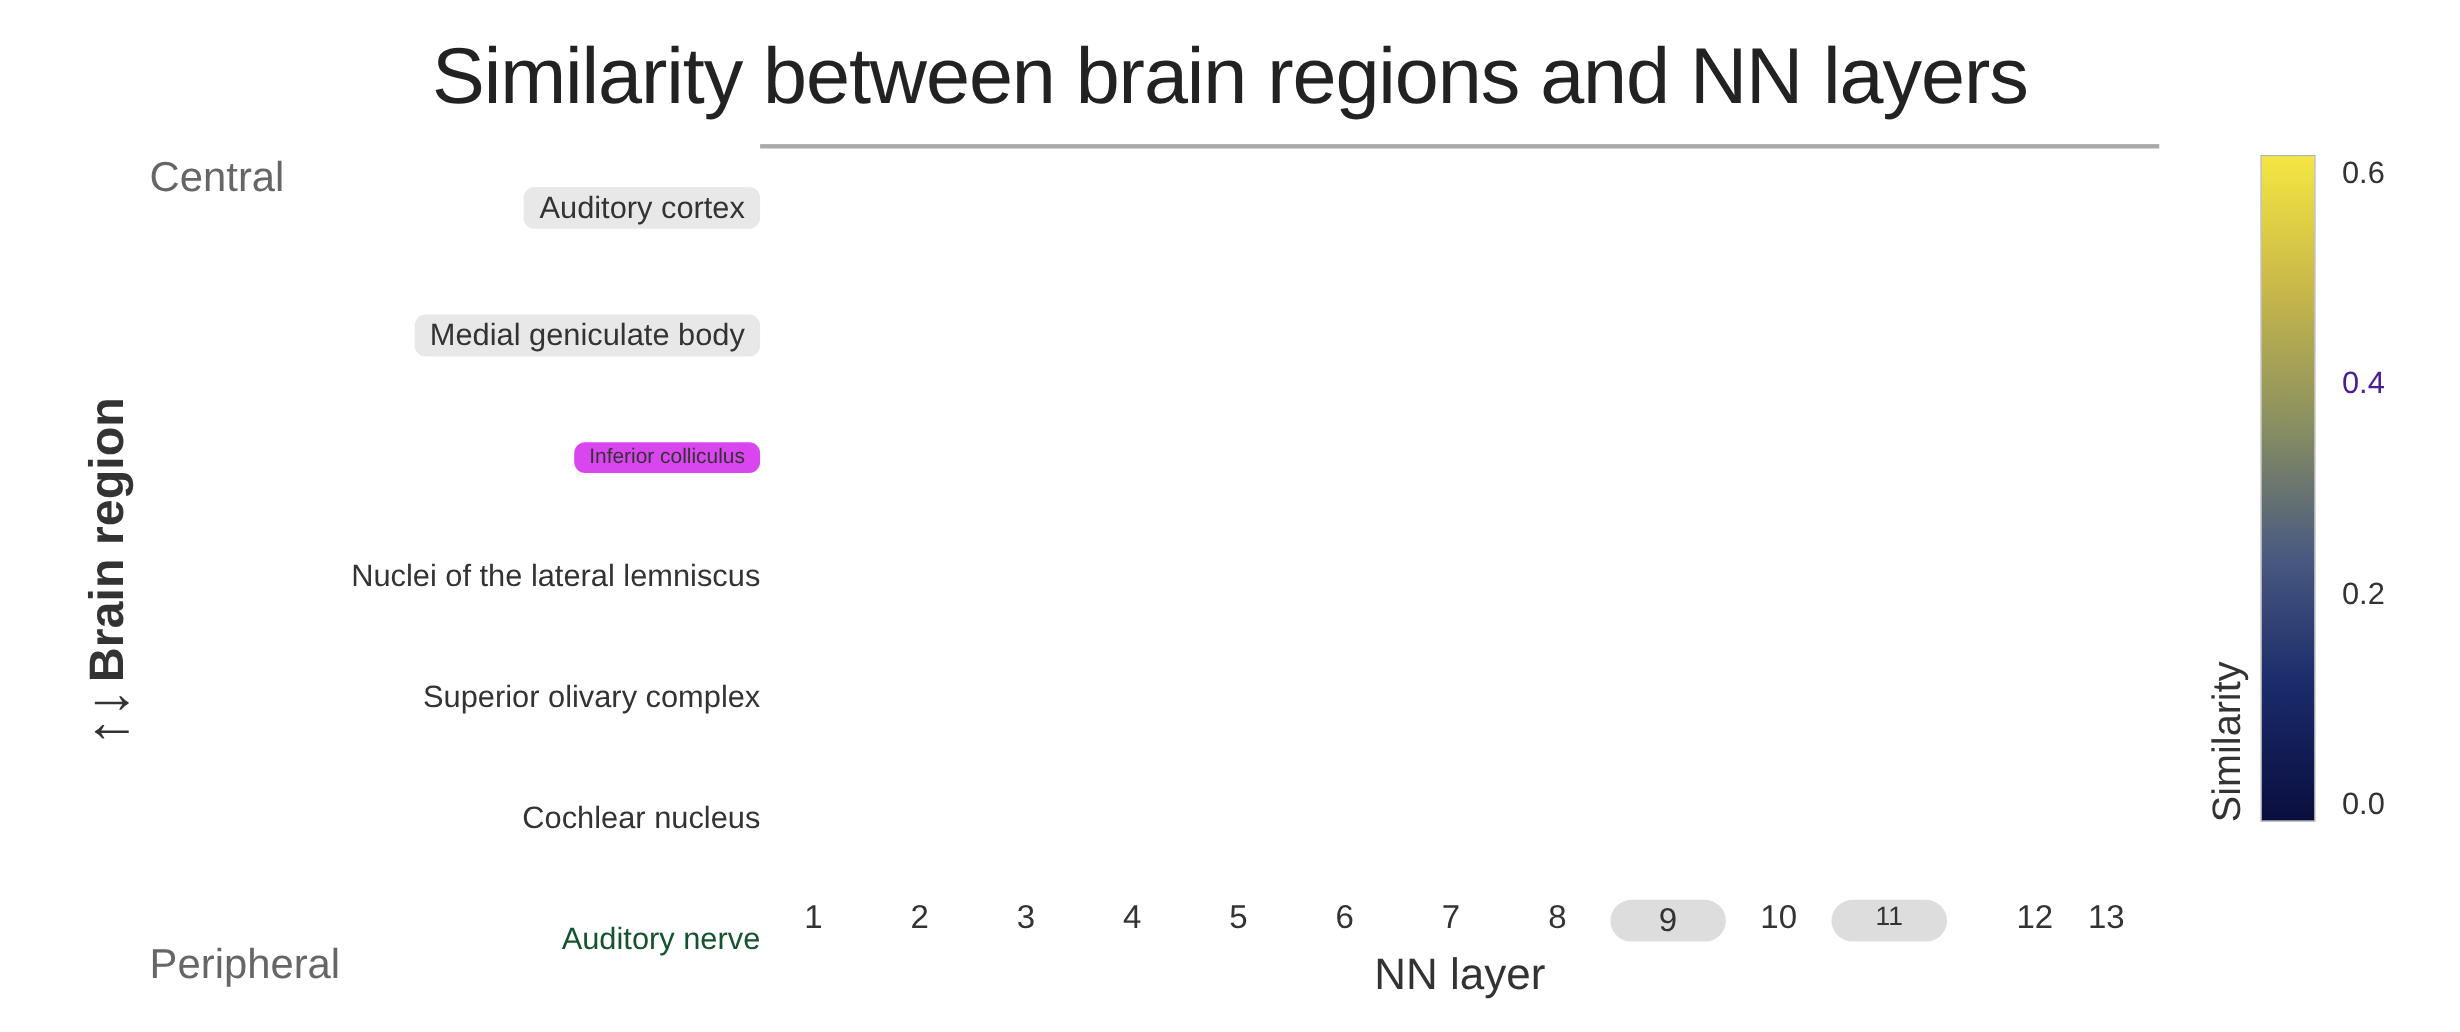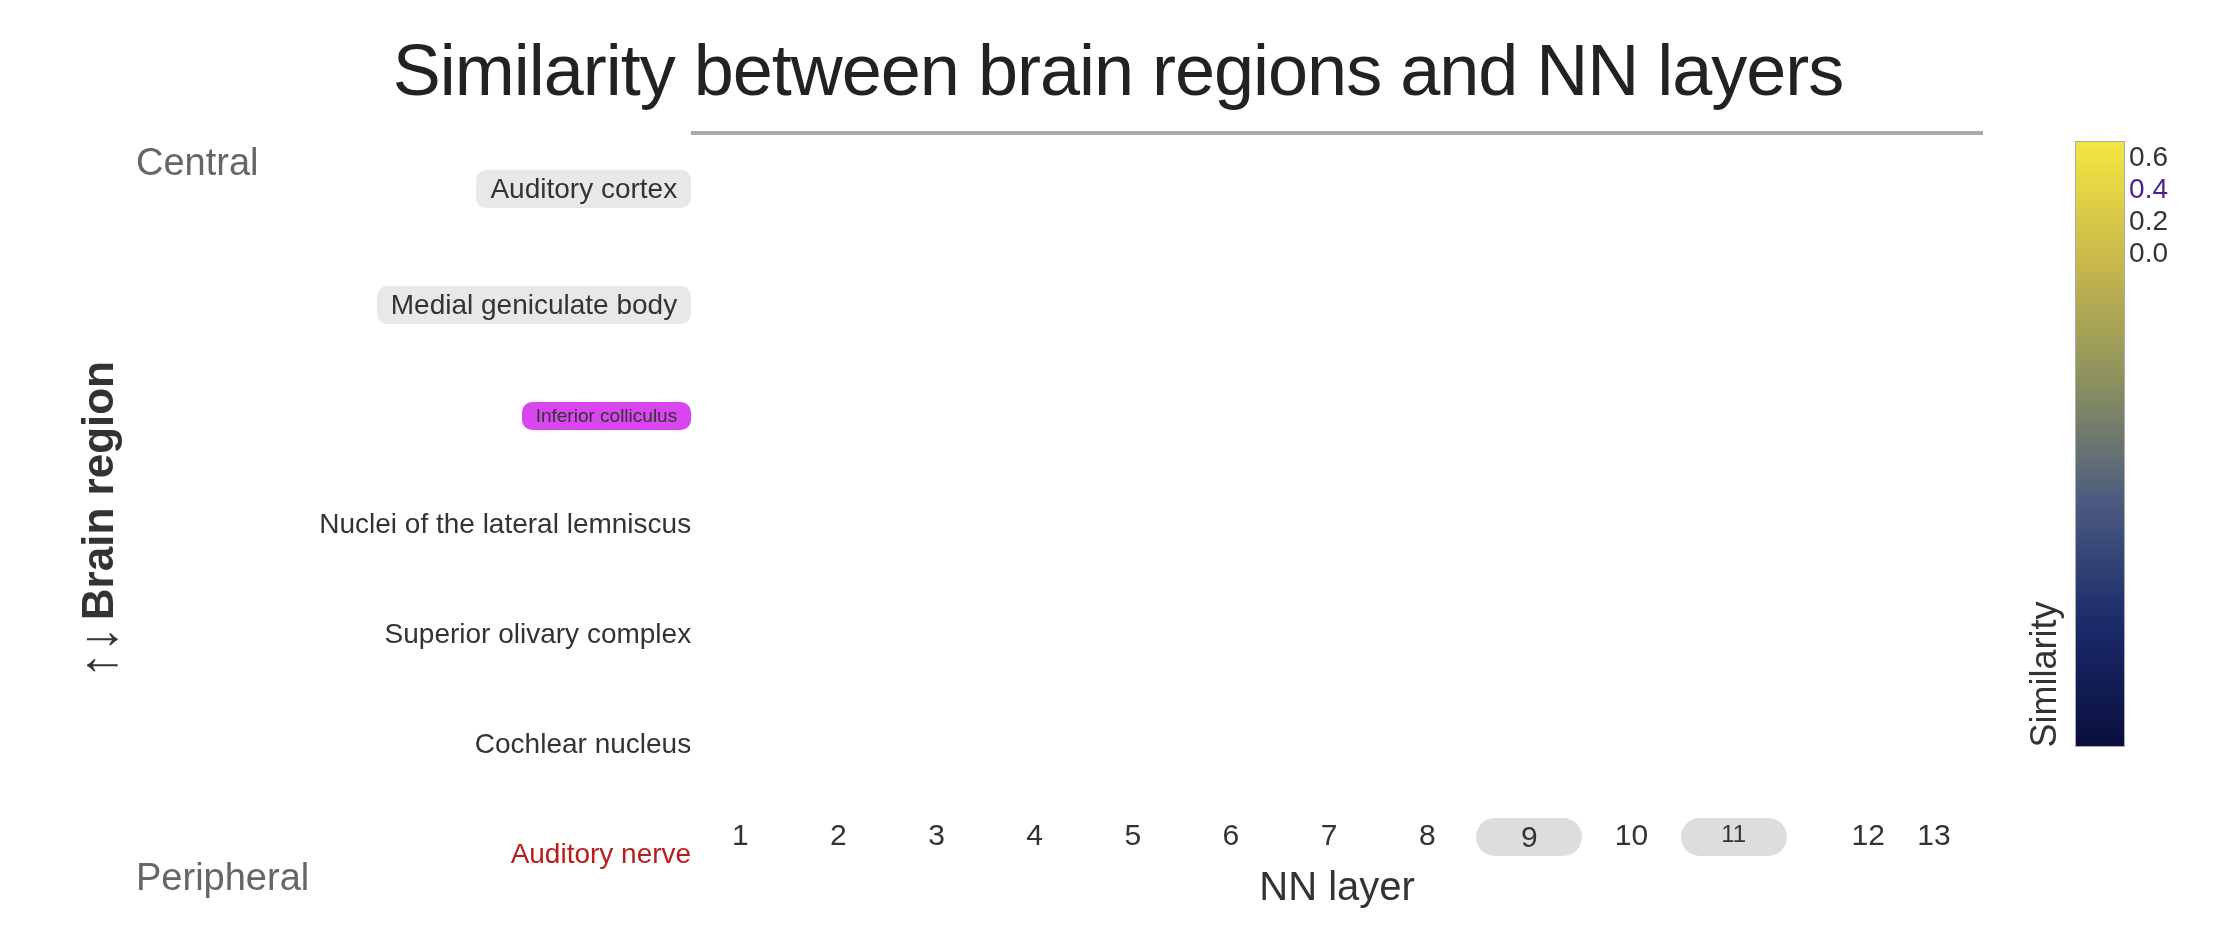--- a/index.html
+++ b/index.html
@@ -84,21 +84,22 @@
       height: 80%;
     }
     .colorbar {
       width: 50px;
       background: linear-gradient(to bottom, #f5e642, #c8b84a, #8a9060, #4a5a80, #1a2a6a, #0a0e3d);
       border: 1px solid #aaa;
     }
     .colorbar-ticks {
       display: flex;
       flex-direction: column;
-      padding-left: 4px;
+      justify-content: space-between;
+      padding-left: 24px;
     }
     .colorbar-title {
       writing-mode: vertical-rl;
       transform: rotate(180deg);
       font-size: 36px;
       color: #333;
       margin-right: 10px;
       display: flex;
       align-items: center;
     }
@@ -138,21 +139,21 @@
           <div style="display: flex; align-items: center; justify-content: flex-end;">
             <span style="font-size: 28px; color: rgb(51, 51, 51); white-space: nowrap; text-align: right;">Nuclei of the lateral lemniscus</span>
           </div>
           <div style="display: flex; align-items: center; justify-content: flex-end;">
             <span style="font-size: 28px; color: rgb(51, 51, 51); white-space: nowrap; text-align: right;">Superior olivary complex</span>
           </div>
           <div style="display: flex; align-items: center; justify-content: flex-end;">
             <span style="font-size: 28px; color: rgb(51, 51, 51); white-space: nowrap; text-align: right;">Cochlear nucleus</span>
           </div>
           <div style="display: flex; align-items: center; justify-content: flex-end;">
-            <span style="font-size: 28px; color: #b91c1c; white-space: nowrap; text-align: right;">Auditory nerve</span>
+            <span style="font-size: 28px; color: #14532d; white-space: nowrap; text-align: right;">Auditory nerve</span>
           </div>
         </div>
     </div>
 
     <div class="heatmap-area">
       <div style="flex:1;position:relative;">
         <div class="heatmap-grid" id="heatmap-grid" style="grid-template-rows: repeat(7, 1fr); grid-template-columns: repeat(13, 1fr);">
         <div style="background: rgb(18, 33, 110); position: relative;"></div>
             <div style="background: rgb(30, 55, 140); position: relative;"></div>
             <div style="background: rgb(22, 43, 124); position: relative;"></div>

